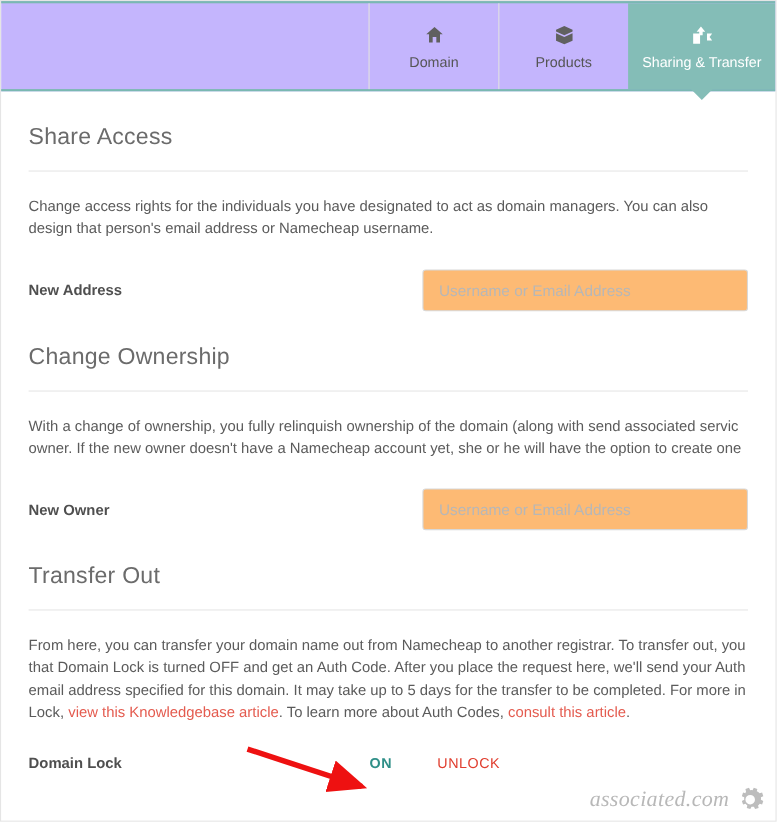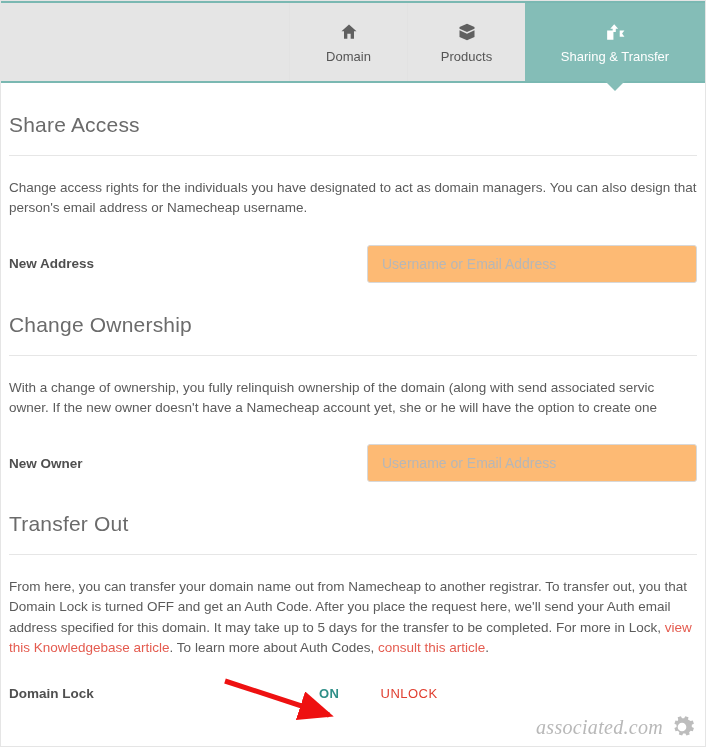--- a/index.html
+++ b/index.html
@@ -12,58 +12,58 @@
     position: relative;
     border: 1px solid #e5e5e5;
   }
 
   
   .tabbar {
     display: flex;
     height: 82px;
     border-top: 2px solid #7ab8b2;
     border-bottom: 2px solid #7ab8b2;
-    background: #e5e5e5;
+    background: #c4b5fd;
   }
   .tabbar .spacer { flex: 1; }
   .tab {
     width: 118px;
     display: flex;
     flex-direction: column;
     align-items: center;
     justify-content: center;
     gap: 6px;
     border-left: 1px solid #e2e2e2;
     color: #555;
     font-size: 13px;
     cursor: pointer;
     position: relative;
   }
-  .tab.wide { width: 180px; }
+  .tab.wide { width: 134px; }
   .tab.active {
     background: #84bdb7;
     color: #ffffff;
     border-left: none;
   }
   .tab.active::after {
     content: "";
     position: absolute;
     bottom: -10px;
     left: 50%;
     transform: translateX(-50%);
     border-left: 10px solid transparent;
     border-right: 10px solid transparent;
     border-top: 10px solid #84bdb7;
   }
   .tab .icon { height: 22px; display:flex; align-items:center; justify-content:center; }
   .tab .icon svg { fill: #606060; }
   .tab.active .icon svg { fill: #ffffff; }
 
   
-  .content { padding: 0 8px; }
+  .content { padding: 0 25px; }
   .section { padding-top: 30px; }
   .section h2 {
     font-weight: 300;
     font-size: 21px;
     color: #6b6b6b;
     letter-spacing: 0.2px;
   }
   .divider {
     border: none;
     border-top: 1px solid #e6e6e6;

